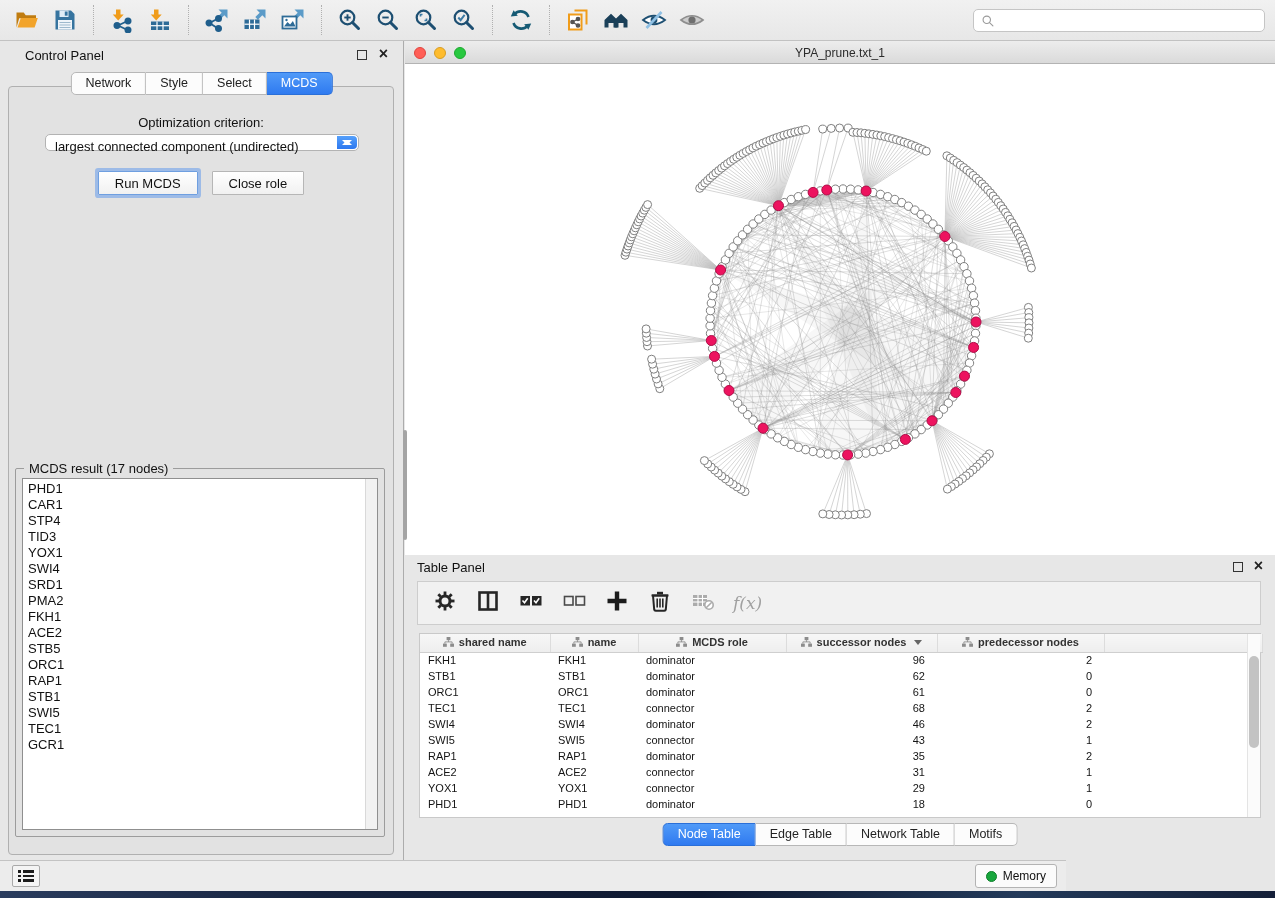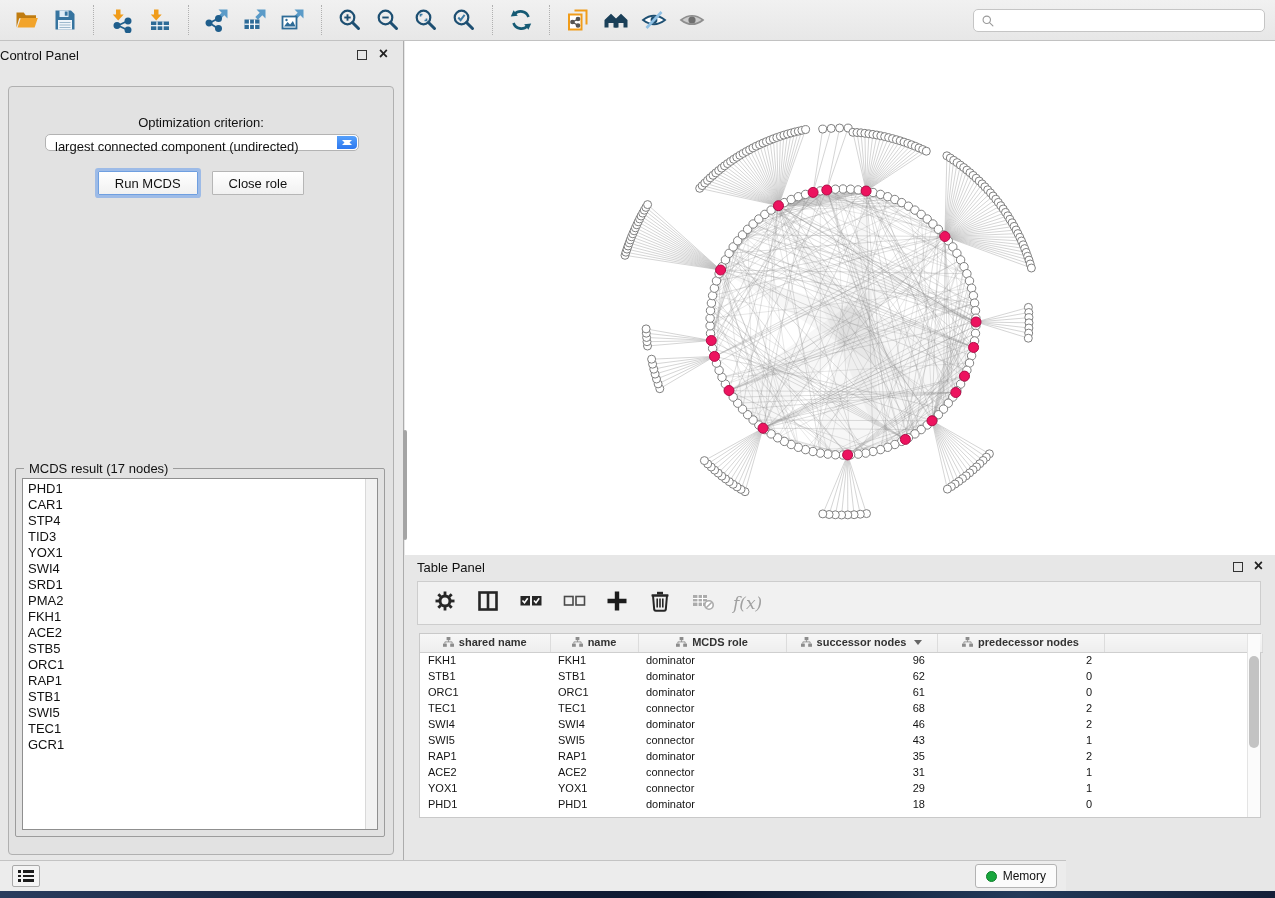--- a/index.html
+++ b/index.html
@@ -16,21 +16,21 @@
   .tb-sep { width:1px; height:30px; border-left:1px dotted #b0b0b0; margin:0 9px; }
   .search { position:absolute; top:9px; right:10px; width:292px; height:23px;
     background:#fff; border:1px solid #c5c5c5; border-radius:5px; }
   .search svg { position:absolute; left:6px; top:3px; width:16px; height:16px; }
   .search input { position:absolute; left:26px; top:0; width:260px; height:21px;
     border:none; outline:none; font-size:12px; background:transparent; }
 
   
   .ctrl { position:absolute; left:0; top:41px; width:404px; height:819px;
     background:#e7e7e7; border-right:1px solid #acacac; }
-  .panel-title { position:absolute; left:0; top:7px; font-size:13px; color:#111; }
+  .panel-title { position:absolute; left:25px; top:7px; font-size:13px; color:#111; }
   .float-btn { position:absolute; width:10px; height:10px; border:1.5px solid #333; top:9px; }
   .close-btn { position:absolute; top:3px; font-size:16px; font-weight:bold; color:#222; line-height:20px; }
   .seg { display:flex; }
   .seg .tab { background:#fcfcfc; border:1px solid #b7b7b7; border-left:none;
     padding:3px 14px 4px 14px; font-size:12.5px; color:#222; white-space:nowrap; }
   .seg .tab:first-child { border-left:1px solid #b7b7b7; border-radius:5px 0 0 5px; }
   .seg .tab:last-child { border-radius:0 5px 5px 0; }
   .seg .tab.sel { background:linear-gradient(#509af8,#2f7af0); border-color:#2a6fd8; color:#fff; }
   .cp-tabs { position:absolute; top:31px; left:50%; transform:translateX(-50%); z-index:3; }
   .cp-inner { position:absolute; left:8px; right:9px; top:45px; bottom:5px;
@@ -264,20 +264,26 @@
           <line x1="15.5" y1="15.5" x2="21" y2="21" stroke="#9a9a9a" stroke-width="1.8" stroke-linecap="round"></line>
         </svg>
       <input placeholder="" style="">
     </div>
   </div>
 
   <div class="ctrl">
     <div class="panel-title">Control Panel</div>
     <div class="float-btn" style="right:36px;"></div>
     <div class="close-btn" style="right:15px;">×</div>
+    <div class="seg cp-tabs" id="cp-tabs">
+        <div class="tab">Network</div>
+        <div class="tab">Style</div>
+        <div class="tab">Select</div>
+        <div class="tab sel">MCDS</div>
+      </div>
     <div class="cp-inner">
       <div class="opt-label">Optimization criterion:</div>
       <div class="criterion">
         <span class="val">largest connected component (undirected)</span>
         <span class="stepper">
             <i class="up"></i>
             <i class="dn"></i>
           </span>
       </div>
       <div class="btn-row">
@@ -306,20 +312,26 @@
               <div>TEC1</div>
               <div>GCR1</div>
             </div>
           <div class="rl-track"></div>
         </div>
       </div>
     </div>
   </div>
 
   <div class="net-win">
+    <div class="net-title">
+      <span class="light" style="left:9px;background:#ff5f57;border:1px solid #e0443e;"></span>
+      <span class="light" style="left:29px;background:#febc2e;border:1px solid #d89d23;"></span>
+      <span class="light" style="left:49px;background:#28c840;border:1px solid #1da92f;"></span>
+      <span class="t">YPA_prune.txt_1</span>
+    </div>
     <svg id="net-svg" width="870" height="494" viewBox="0 0 870 494">
         <polygon points="373.5,141.7 533.0,351.1 478.2,384.8" fill="#777" opacity="0.06"></polygon>
         <polygon points="461.1,127.0 475.2,385.7 411.6,388.3" fill="#777" opacity="0.06"></polygon>
         <polygon points="539.9,172.5 363.1,367.9 323.8,326.2" fill="#777" opacity="0.06"></polygon>
         <polygon points="315.6,206.0 569.2,279.7 539.7,343.7" fill="#777" opacity="0.06"></polygon>
         <line x1="570.5" y1="246.6" x2="366.1" y2="146.1" stroke="#8f8f8f" stroke-opacity="0.3" stroke-width="0.7"></line>
         <line x1="353.8" y1="361.0" x2="372.6" y2="142.2" stroke="#8f8f8f" stroke-opacity="0.3" stroke-width="0.7"></line>
         <line x1="475.5" y1="130.4" x2="332.7" y2="176.8" stroke="#8f8f8f" stroke-opacity="0.3" stroke-width="0.7"></line>
         <line x1="543.3" y1="339.2" x2="475.5" y2="130.4" stroke="#8f8f8f" stroke-opacity="0.3" stroke-width="0.7"></line>
         <line x1="489.8" y1="135.5" x2="422.8" y2="125.9" stroke="#8f8f8f" stroke-opacity="0.3" stroke-width="0.7"></line>
@@ -1295,20 +1307,26 @@
               <td class="num">18</td>
               <td class="num">0</td>
               <td></td>
             </tr>
           </tbody>
       </table>
       <div class="tbl-scroll">
           <div class="tbl-thumb"></div>
         </div>
     </div>
+    <div class="seg tbl-tabs" id="tbl-tabs">
+        <div class="tab sel">Node Table</div>
+        <div class="tab">Edge Table</div>
+        <div class="tab">Network Table</div>
+        <div class="tab">Motifs</div>
+      </div>
   </div>
 
   <div class="status">
     <div class="list-btn">
       <span style="display:contents">
         <span class="row">
             <span class="d"></span>
             <span class="b"></span>
           </span>
         <span class="row">

